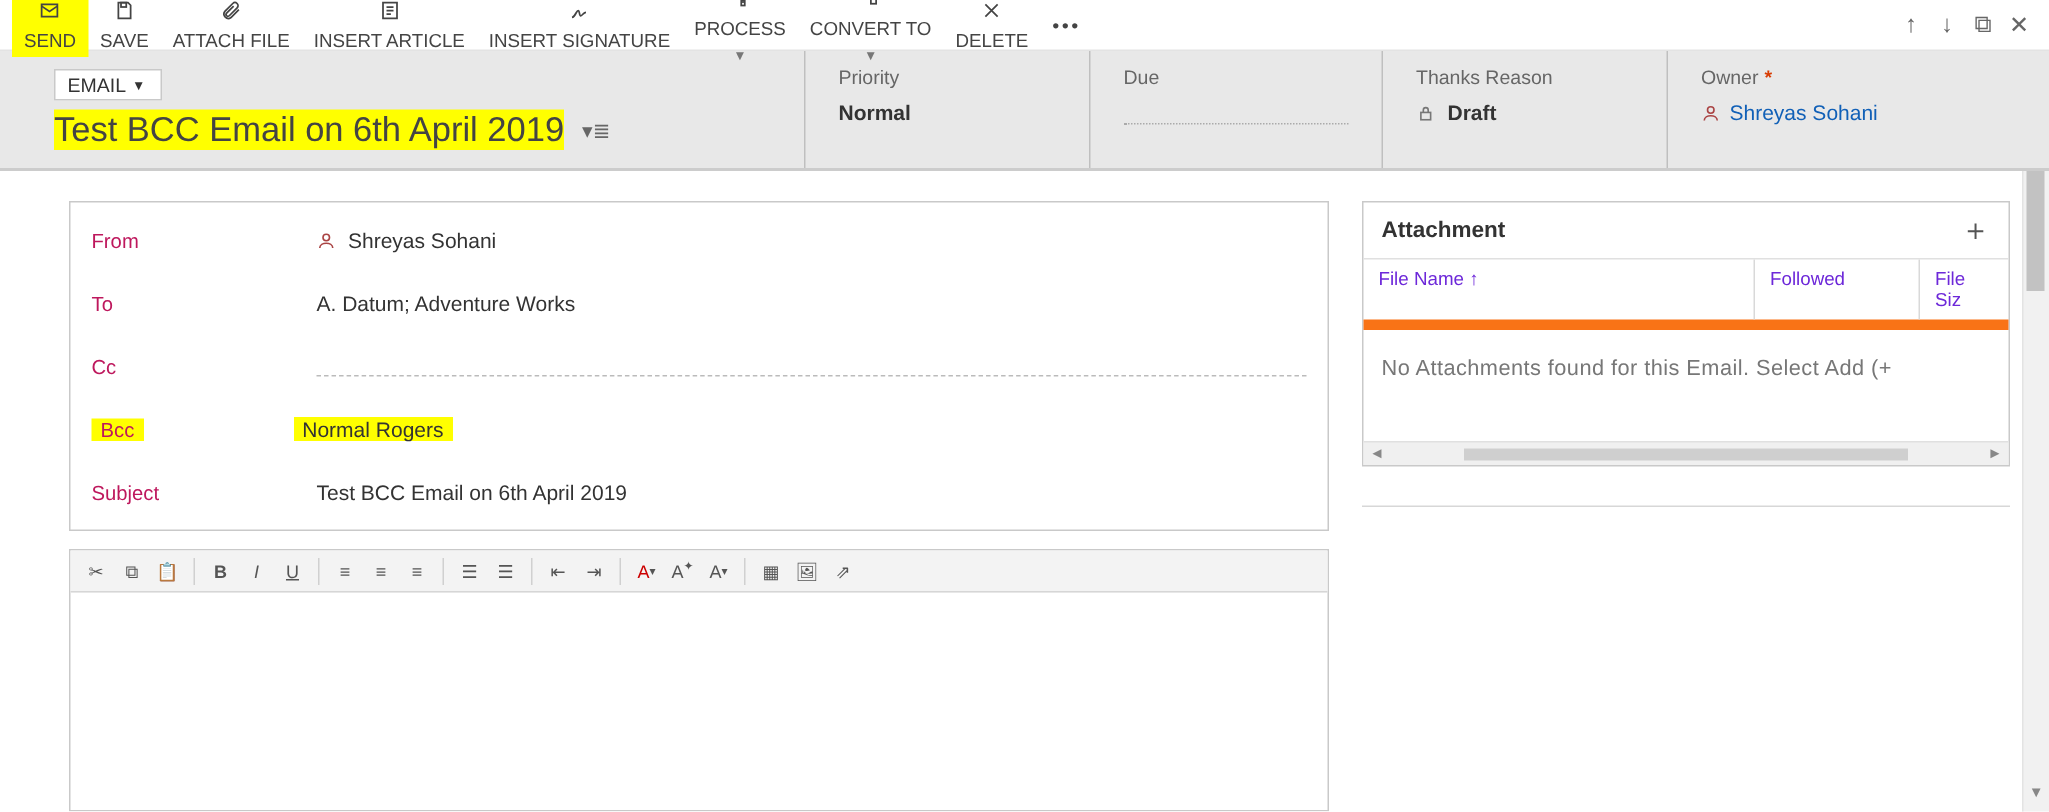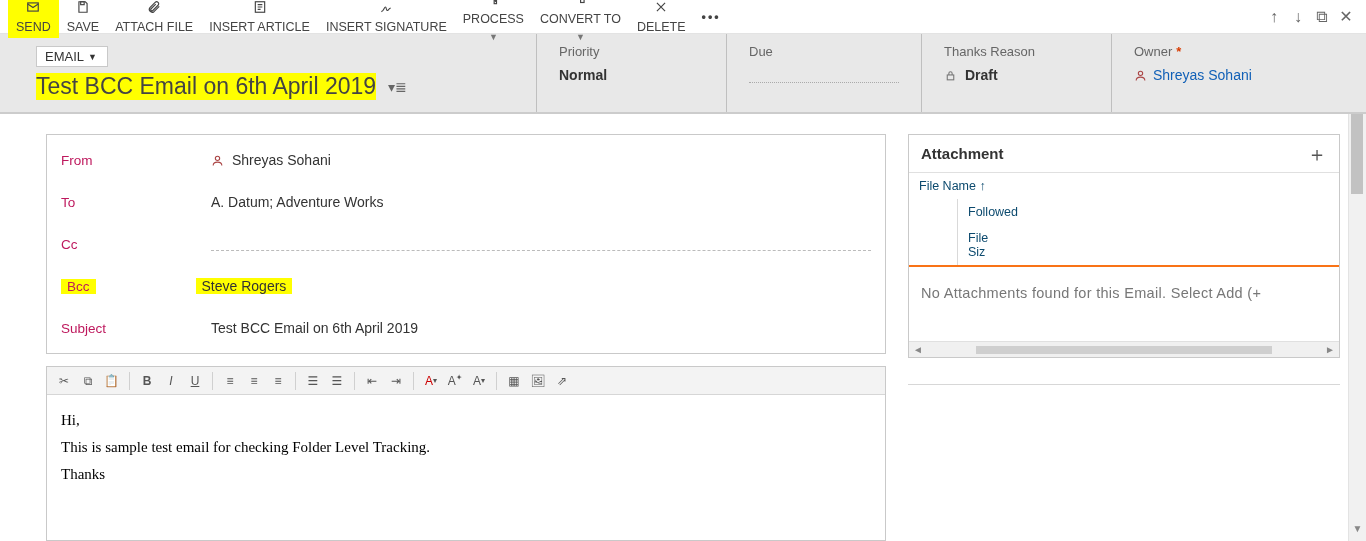--- a/index.html
+++ b/index.html
@@ -86,24 +86,24 @@
 
   .right-col { flex:1; display:flex; flex-direction:column; }
   .attach-card { border:1px solid #c9c9c9; }
   .attach-head {
     display:flex; align-items:center; justify-content:space-between;
     padding:10px 12px; border-bottom:1px solid #e0e0e0;
   }
   .attach-head .ttl { font-size:15px; font-weight:600; color:#333; }
   .plus { font-size:20px; color:#555; cursor:pointer; line-height:14px;}
   .attach-cols {
-    display:flex; border-bottom:2px solid #f97316; font-size:12.5px; color:#0c4a6e;flex-direction:column;
+    display:flex; border-bottom:7px solid #f97316; font-size:12.5px; color:#6d28d9;
   }
   .attach-cols > div { padding:6px 10px; }
-  .cdiv { border-left:1px solid #d9d9d9;margin-left:48px; }
+  .cdiv { border-left:1px solid #d9d9d9; }
   .attach-empty {
     padding:18px 12px 40px; color:#777; font-size:14.5px; letter-spacing:0.3px;
   }
   .hscroll {
     height:16px; background:#f0f0f0; border-top:1px solid #e0e0e0;
     display:flex; align-items:center; justify-content:space-between; padding:0 4px;
     font-size:10px; color:#888;
   }
   .hscroll .bar { flex:0 0 70%; height:8px; background:#cfcfcf; margin:0 6px; }
   .hline { height:1px; background:#d7d7d7; margin-top:26px; }
@@ -272,21 +272,21 @@
       <div class="field-row">
         <div class="lbl">To</div>
         <div class="val link-val">A. Datum; Adventure Works</div>
       </div>
       <div class="field-row">
         <div class="lbl">Cc</div>
         <div class="val dashed"></div>
       </div>
       <div class="field-row">
         <div class="lbl hl">Bcc</div>
-        <div class="val"><span class="bcc-val">Steve Rogers</span></div>
+        <div class="val"><span class="bcc-val">Normal Rogers</span></div>
       </div>
       <div class="field-row">
         <div class="lbl">Subject</div>
         <div class="val">Test BCC Email on 6th April 2019</div>
       </div>
     </div>
 
     <div class="editor-card">
       <div class="editor-toolbar">
         <div class="tb">
@@ -347,25 +347,20 @@
         <div class="tdiv"></div>
         <div class="tb">
             <span>▦</span>
           </div>
         <div class="tb">
             <span>🖼</span>
           </div>
         <div class="tb">
             <span>⇗</span>
           </div>
-      </div>
-      <div class="editor-body">
-        <div>Hi,</div>
-        <div>This is sample test email for checking Folder Level Tracking.</div>
-        <div>Thanks</div>
       </div>
     </div>
   </div>
 
   <div class="right-col">
     <div class="attach-card">
       <div class="attach-head">
         <div class="ttl">Attachment</div>
         <div class="plus"><span>＋</span></div>
       </div>

